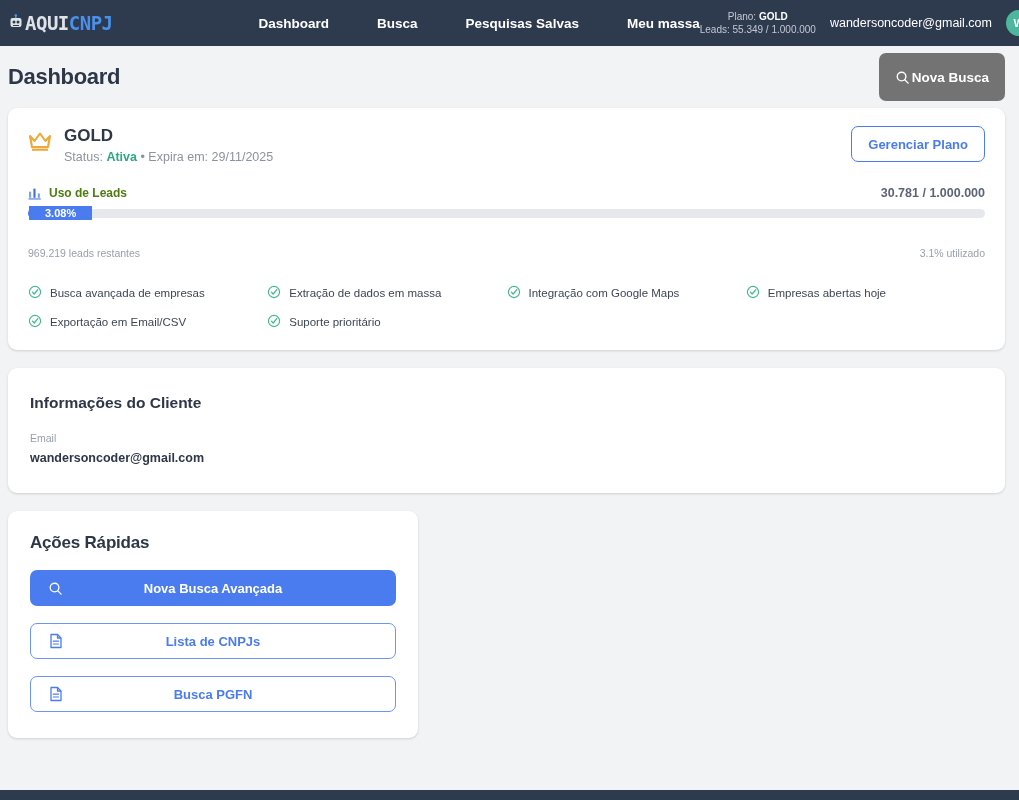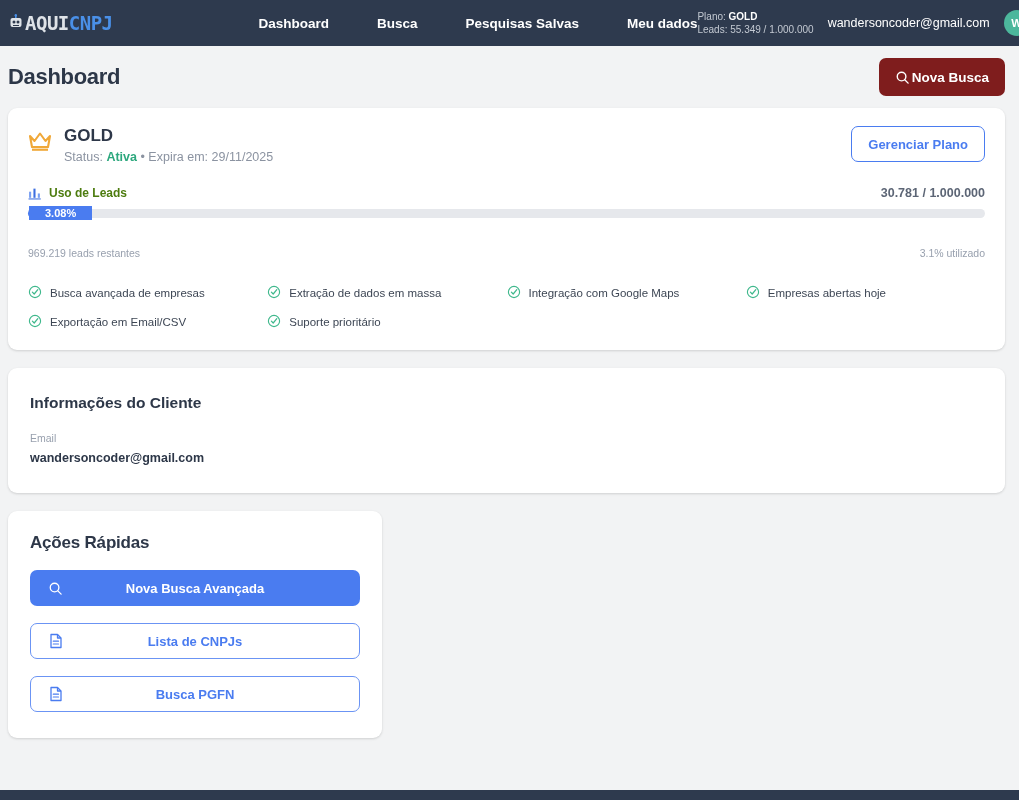--- a/index.html
+++ b/index.html
@@ -56,21 +56,21 @@
   .nav-right {
     margin-left: auto;
     display: flex;
     align-items: center;
     gap: 14px;
   }
   .plan-info {
     font-size: 10px;
     color: #c3c9d2;
     line-height: 1.35;
-    text-align: left;
+    text-align: center;
     white-space: nowrap;
   }
   .plan-info b { color: #ffffff; font-weight: 700; }
   .user-email {
     font-size: 12.5px;
     color: #ffffff;
     white-space: nowrap;
   }
   .avatar {
     width: 26px; height: 26px;
@@ -91,25 +91,25 @@
     padding: 0 14px 0 8px;
   }
   .page-title {
     font-size: 22px;
     font-weight: 700;
     color: #2d3748;
     letter-spacing: -0.3px;
   }
   .btn-nova-busca {
     margin-left: auto;
-    background: #7f1d1d;
+    background: #737373;
     color: #fff;
     border: none;
     border-radius: 7px;
-    height: 38px;
+    height: 48px;
     padding: 0 16px;
     font-size: 13.5px;
     font-weight: 700;
     font-family: inherit;
     display: flex; align-items: center; gap: 2px;
     cursor: pointer;
   }
 
   
   .card {
@@ -209,21 +209,21 @@
   }
   .field-label {
     font-size: 10.5px; color: #98a0ae; margin-top: 20px;
   }
   .field-value {
     font-size: 12.5px; font-weight: 700; color: #2d3748; margin-top: 7px;
   }
 
   
   .qa-card {
-    width: 374px;
+    width: 410px;
     padding: 22px 22px 26px 22px;
     margin: 0 0 18px 8px;
   }
   .qa-title { font-size: 17px; font-weight: 700; color: #2d3748; letter-spacing:-0.2px; }
   .qa-btn {
     position: relative;
     display: flex; align-items: center; justify-content: center;
     height: 36px;
     border-radius: 7px;
     margin-top: 17px;
@@ -261,21 +261,21 @@
       </svg>
     </span>
     <span class="logo-a">AQUI</span>
       <span class="logo-b">CNPJ</span>
   </div>
 
   <div class="nav-links">
     <a class="nav-link">Dashboard</a>
     <a class="nav-link">Busca</a>
     <a class="nav-link">Pesquisas Salvas</a>
-    <a class="nav-link">Meu dados</a>
+    <a class="nav-link">Meu massa</a>
   </div>
 
   <div class="nav-right">
     <div class="plan-info">
       <div>
         <span>Plano:</span>
         <b>GOLD</b>
       </div>
       <div>Leads: 55.349 / 1.000.000</div>
     </div>

